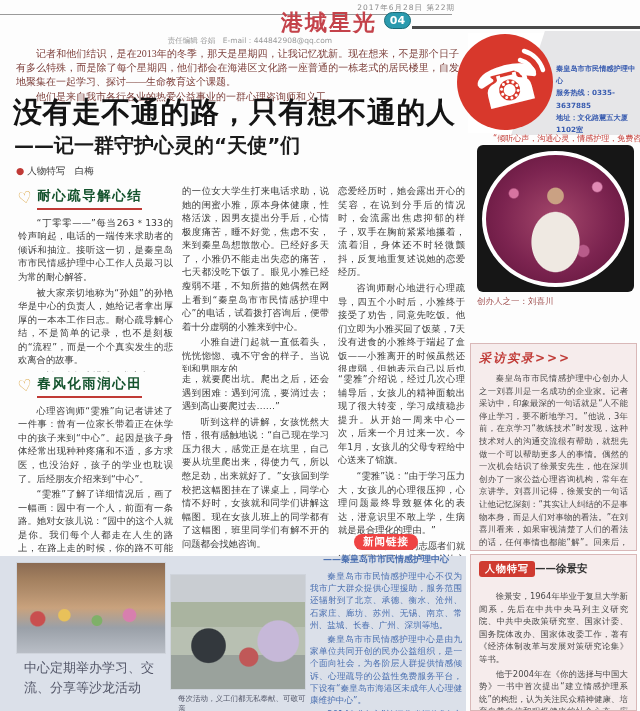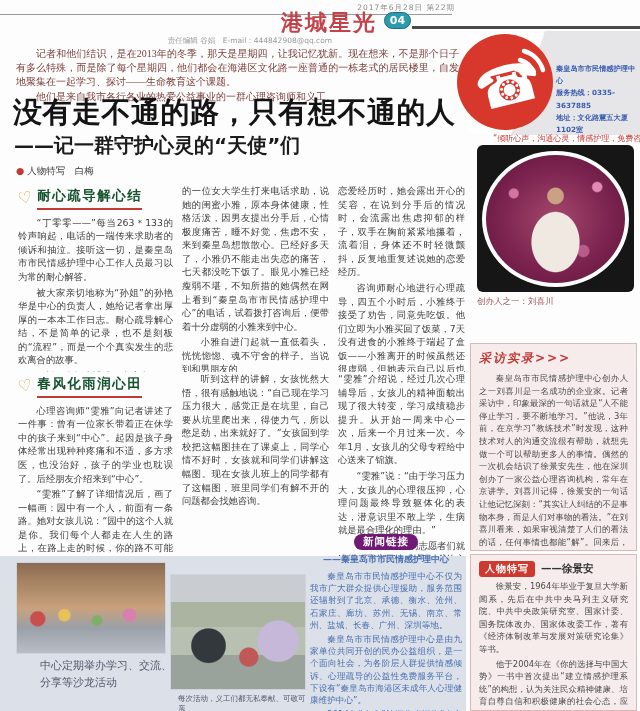--- a/index.html
+++ b/index.html
@@ -46,30 +46,30 @@
   
   .bottom-band { position:absolute; top:556px; left:0; width:466px; height:155px; background:#dbe0e9; }
   .photo { position:absolute; border:1px solid #cfd4dc; }
   .photo1 { left:16px; top:562px; width:150px; height:92px;
     background:
       radial-gradient(circle at 14% 62%, #c94f4f 0 5%, transparent 6%),
       radial-gradient(circle at 32% 58%, #e8c15a 0 5%, transparent 6%),
       radial-gradient(circle at 54% 64%, #7fb069 0 5%, transparent 6%),
       radial-gradient(circle at 76% 58%, #d77fae 0 5%, transparent 6%),
       linear-gradient(180deg,#8a6a52 0%,#a3805f 18%,#b4906e 34%,#c9a27d 50%,#9aa0a8 72%,#b9bec6 100%); }
-  .photo1-cap { position:absolute; left:24px; top:658px; width:138px; font-size:11px; color:#55586a; line-height:1.5;margin-left:16px; }
+  .photo1-cap { position:absolute; left:24px; top:658px; width:138px; font-size:13px; color:#55586a; line-height:1.5; }
   .photo2 { left:170px; top:574px; width:136px; height:116px;
     background:
       radial-gradient(circle at 28% 62%, #33383d 0 14%, transparent 15%),
       radial-gradient(circle at 80% 58%, #c6b8d8 0 16%, transparent 17%),
       radial-gradient(circle at 58% 72%, #c05858 0 8%, transparent 9%),
       linear-gradient(180deg,#c9cdd2 0 24%,#aab4a0 24% 46%,#b8c0b2 46% 70%,#9aa29c 70% 100%); }
   .photo2-cap { position:absolute; left:178px; top:694px; width:128px; font-size:7.5px; color:#55586a; }
   .news-col { position:absolute; left:310px; top:534px; width:152px; height:177px; overflow:hidden; }
-  .news-badge { display:block; margin:0 auto; width:64px; text-align:center; background:#701a75;
+  .news-badge { display:block; margin:0 auto; width:64px; text-align:center; background:#ef4444;
     color:#fff; font-size:10.5px; font-weight:bold; padding:1px 0; border-radius:8px; letter-spacing:1px; }
   .news-sub { text-align:center; font-size:9px; font-weight:bold; color:#4a6fb0; margin:3px 0 4px 0; }
   .news-col p { font-size:8.6px; line-height:1.42; color:#4a6fb0; text-align:justify; text-indent:2em; margin-bottom:2px; }
   
   .contact-card { position:absolute; left:468px; top:33px; width:172px; height:100px; background:#fff; overflow:visible; }
   .contact-card .diag { position:absolute; left:60px; top:-2px; width:130px; height:104px;
     background:#e6e6e8; transform:skewX(-18deg); }
   .phone-wrap { position:absolute; left:-12px; top:0; width:98px; height:98px; }
   .contact-text { position:absolute; left:88px; top:30px; width:84px; font-size:7.2px; font-weight:bold;
     color:#3a5db0; line-height:1.7; }
@@ -87,21 +87,21 @@
       radial-gradient(ellipse at center, #a4476b 0%, #7c2450 55%, #5c1238 100%); }
   .speaker-cap { position:absolute; left:477px; top:296px; width:157px; 
     font-size:8.5px; color:#a05050; }
   .side-box { position:absolute; left:470px; width:167px; background:#f6ecec; border:1px solid #d9b8b8;
     padding:6px 8px; overflow:hidden; }
   .side-box.interview { top:310px; height:208px;margin-top:33px; }
   .side-box.profile { top:554px; height:157px; }
   .interview-head { font-size:12px; font-weight:bold; font-style:italic; color:#c03a36;
     letter-spacing:2px; margin-bottom:5px; }
   .side-box p { font-size:8.4px; line-height:1.5; color:#4a4a4a; text-align:justify; text-indent:2em; margin-bottom:2px; }
-  .profile-head { display:flex; align-items:center; gap:6px; margin-bottom:3px; }
+  .profile-head { display:flex; align-items:center; margin-bottom:13px; }
   .profile-badge { background:#cf3a30; color:#fff; font-size:10px; font-weight:bold;
     padding:1px 6px; border-radius:3px; letter-spacing:1px; }
   .profile-name { font-size:10.5px; font-weight:bold; color:#333; }
 </style>
 </head>
 <body>
 
 <div class="page">
 
   <div class="date-line">2017年6月28日 第22期</div>
@@ -145,20 +145,21 @@
   <div class="article-block b2">
     <div class="article-col">
       <div class="sec-head">
         <span class="heart-ico">♡</span>
         <span class="sec-title">春风化雨润心田</span>
       </div>
       <p>心理咨询师“雯雅”向记者讲述了一件事：曾有一位家长带着正在休学中的孩子来到“中心”。起因是孩子身体经常出现种种疼痛和不适，多方求医，也没治好，孩子的学业也耽误了。后经朋友介绍来到“中心”。</p>
       <p>“雯雅”了解了详细情况后，画了一幅画：园中有一个人，前面有一条路。她对女孩儿说：“园中的这个人就是你。我们每个人都走在人生的路上，在路上走的时候，你的路不可能是平坦的，掉进坑里不可能就不走了，要继续往前</p>
     </div>
     <div class="article-col">
+      <p style="text-indent:0">走，就要爬出坑。爬出之后，还会遇到困难：遇到河流，要淌过去；遇到高山要爬过去……”</p>
       <p>听到这样的讲解，女孩恍然大悟，很有感触地说：“自己现在学习压力很大，感觉正是在坑里，自己要从坑里爬出来，得使力气，所以憋足劲，出来就好了。”女孩回到学校把这幅图挂在了课桌上，同学心情不好时，女孩就和同学们讲解这幅图。现在女孩儿班上的同学都有了这幅图，班里同学们有解不开的问题都会找她咨询。</p>
     </div>
     <div class="article-col">
       <p style="text-indent:0">“雯雅”介绍说，经过几次心理辅导后，女孩儿的精神面貌出现了很大转变，学习成绩稳步提升。从开始一周来中心一次，后来一个月过来一次。今年1月，女孩儿的父母专程给中心送来了锦旗。</p>
       <p>“雯雅”说：“由于学习压力大，女孩儿的心理很压抑，心理问题最终导致躯体化的表达，潜意识里不敢上学，生病就是最合理化的理由。”</p>
       <p>5年来，中心的志愿者们就这样“医治”了一个又一个的心理问题。</p>
     </div>
   </div>
 
   <div class="bottom-band"></div>

